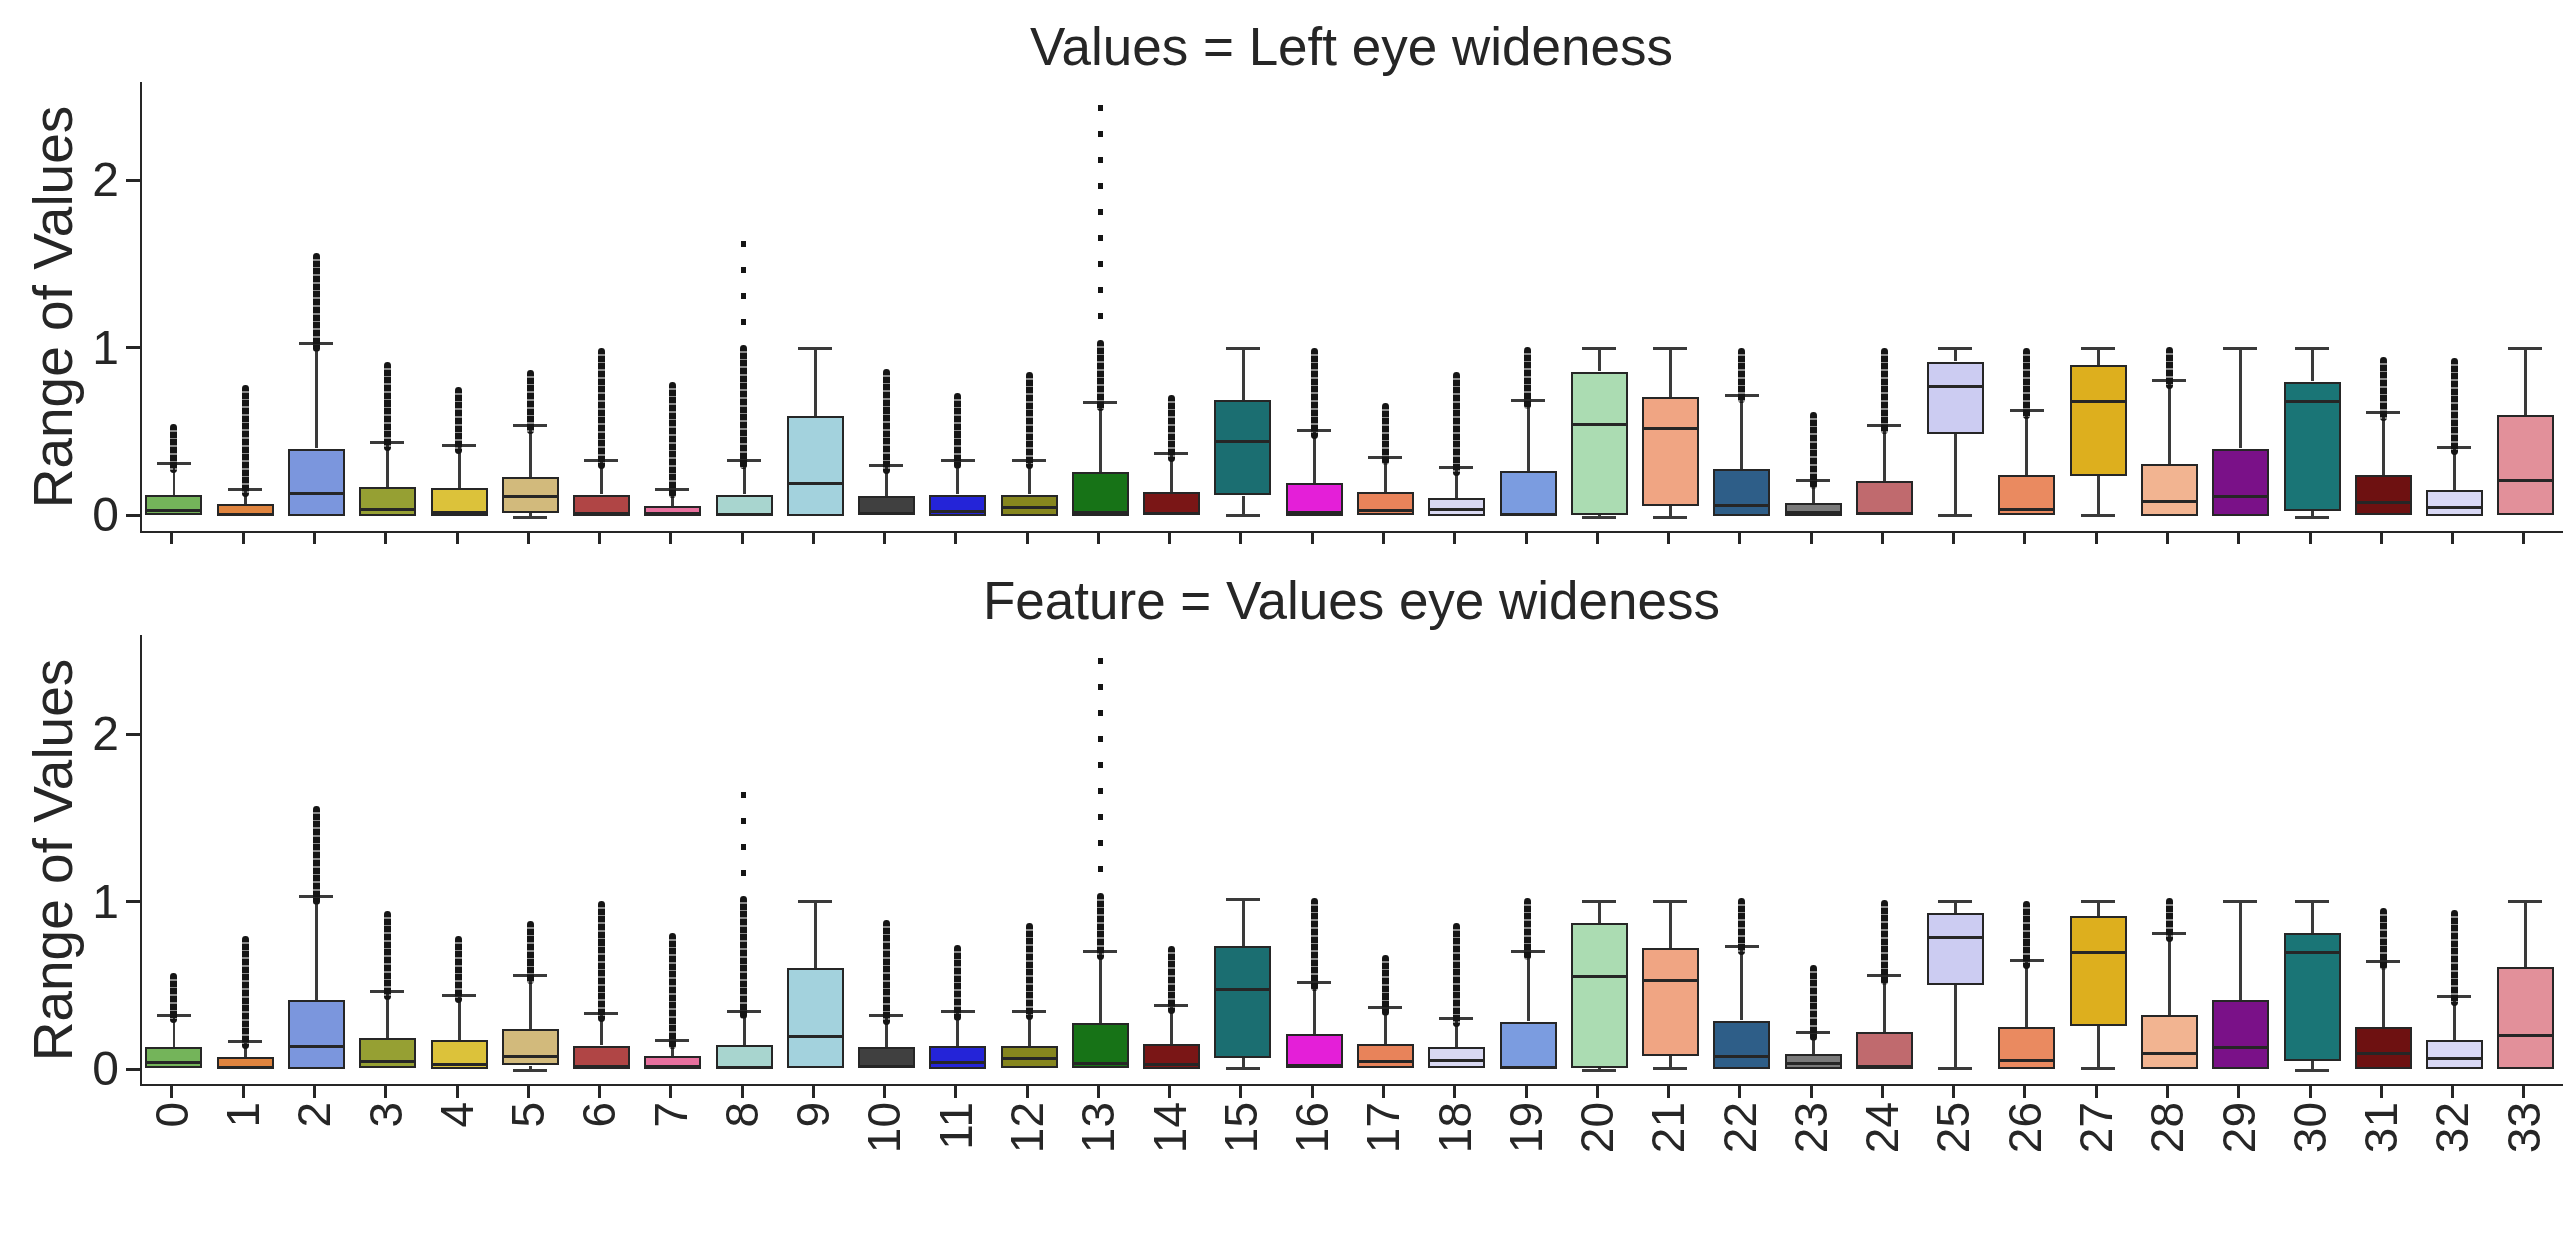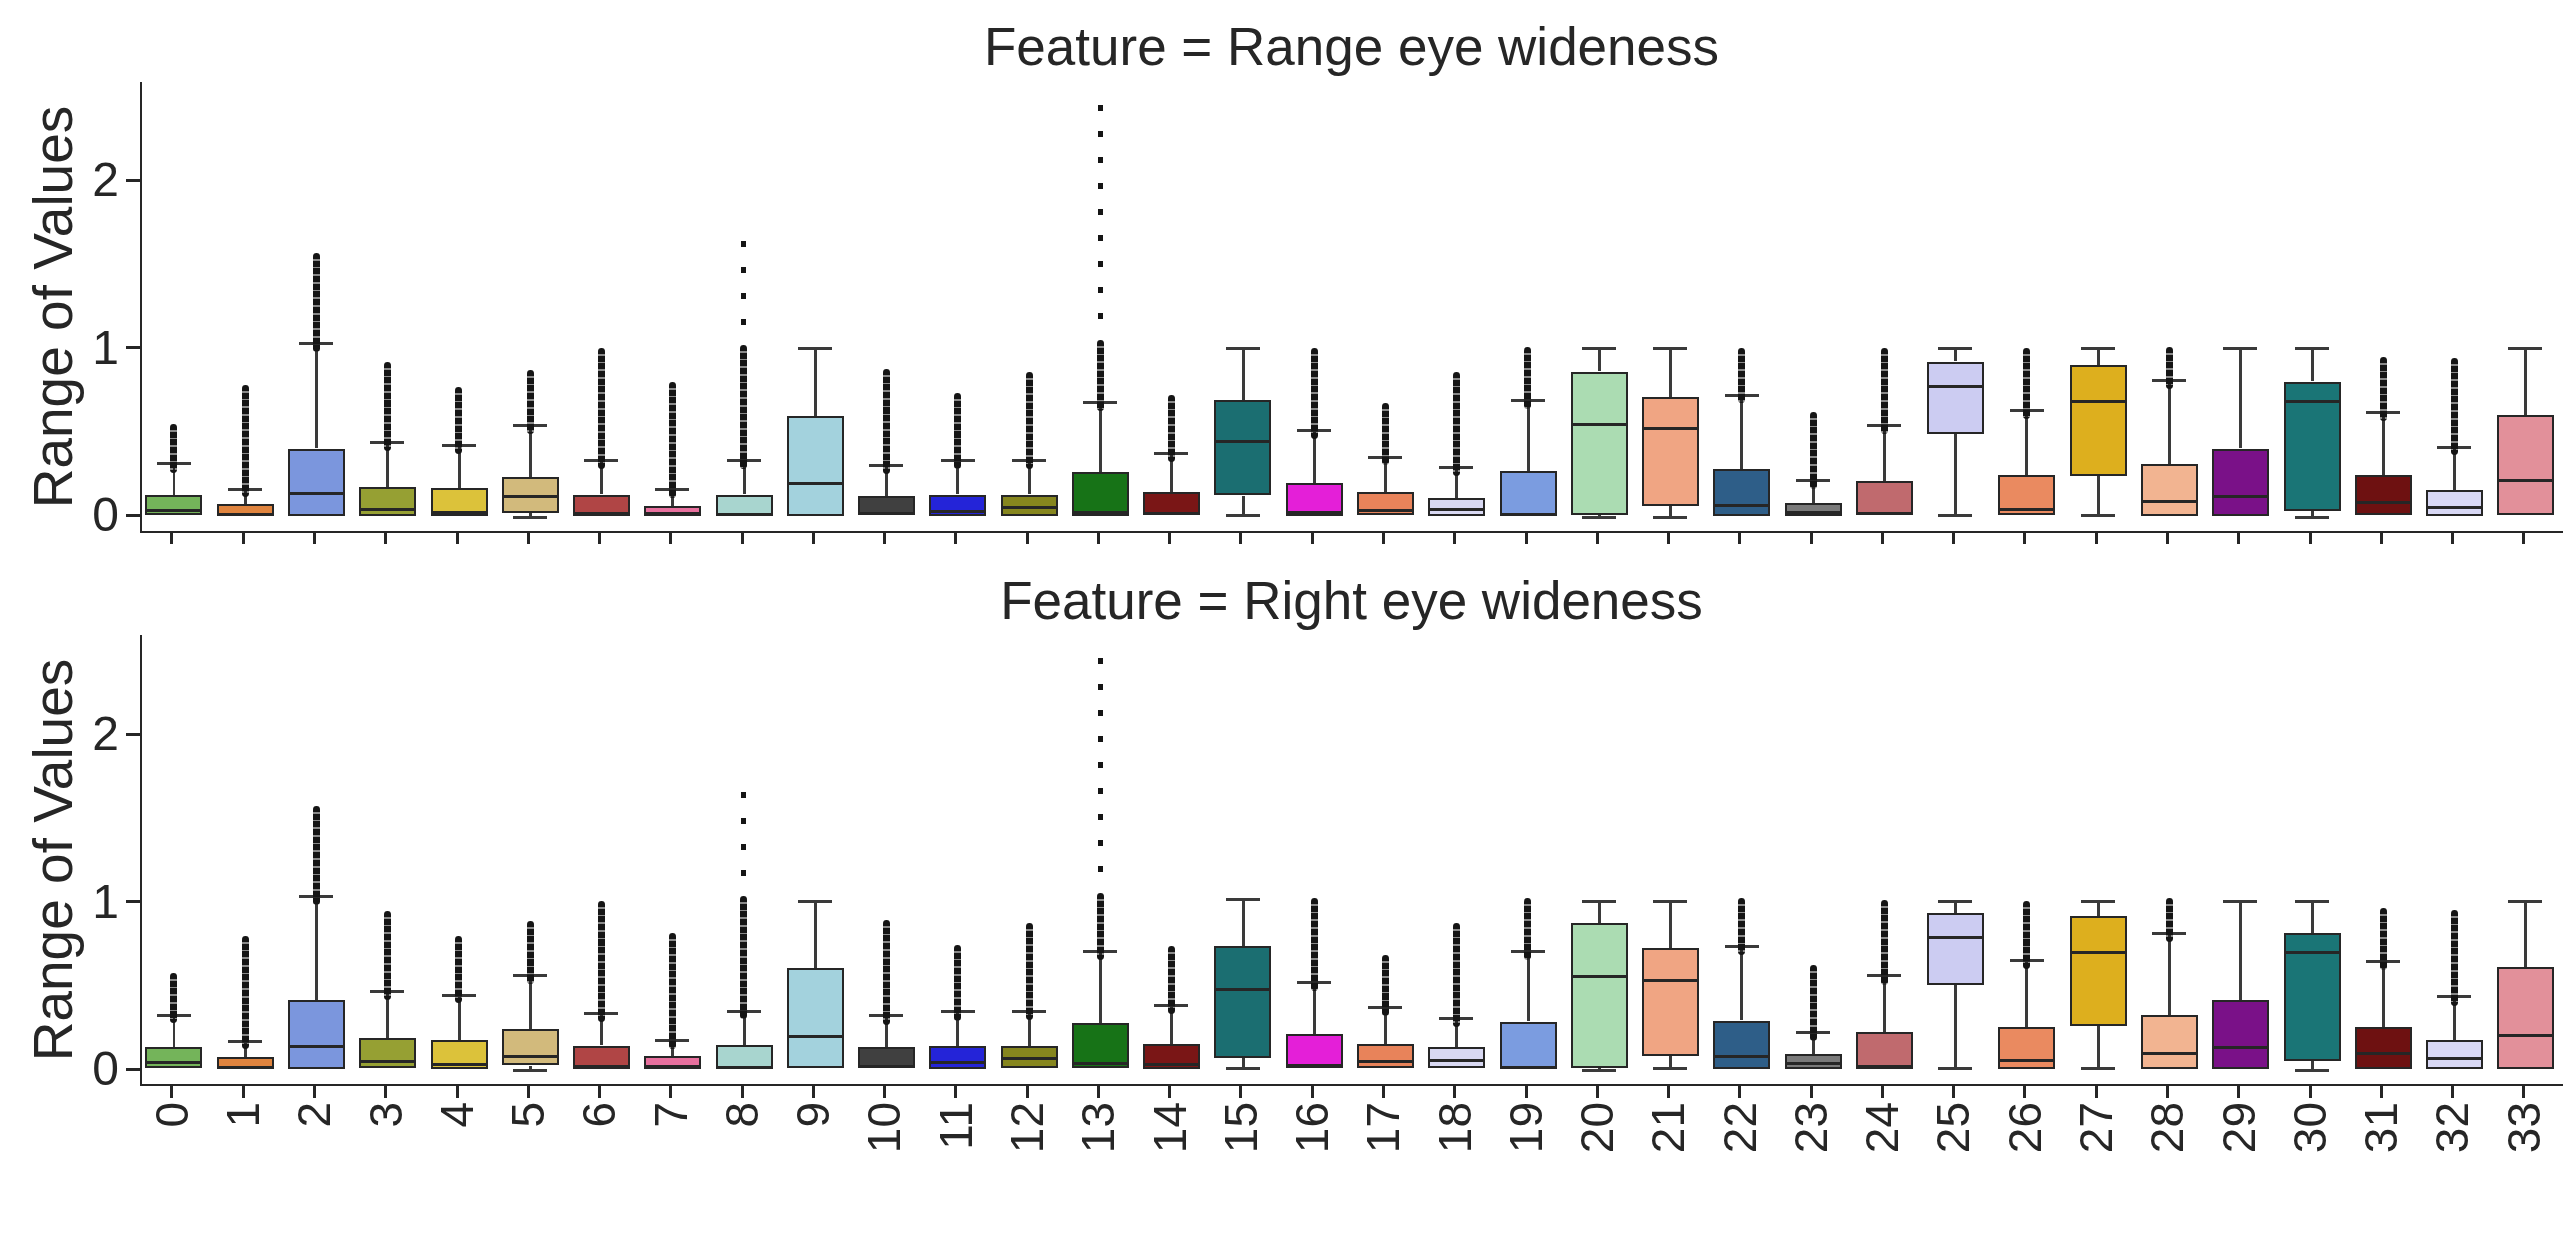--- a/index.html
+++ b/index.html
@@ -29,21 +29,21 @@
   .outd{position:absolute;width:6.9px;border-radius:3.4px;
         background:repeating-linear-gradient(to bottom,#151515 0 6px,rgba(21,21,21,0.5) 6px 7.7px);}
   .outsp{position:absolute;width:5.2px;
         background:repeating-linear-gradient(to bottom,#151515 0 6px,transparent 6px 26px);}
 </style>
 </head>
 <body>
 
 <div id="figure">
 
-  <div class="title" style="top:15.5px;">Feature = Range eye wideness</div>
+  <div class="title" style="top:15.5px;">Values = Left eye wideness</div>
 
   <div class="axes" id="axes0" style="top:82px;">
       <div class="whisk" style="left: 30.5px; top: 382px; width: 2.6px; height: 31px;"></div>
       <div class="cap" style="left: 14.6px; top: 380px; width: 34px;"></div>
       <div class="outd" style="left: 28px; top: 342px; height: 49px;"></div>
       <div class="bxp" style="left: 3.4px; top: 413px; width: 57px; height: 20px; background: rgb(116, 180, 90);"></div>
       <div class="med" style="left: 3.4px; top: 427px; width: 57px;"></div>
       <div class="whisk" style="left: 102px; top: 407px; width: 2.6px; height: 15px;"></div>
       <div class="cap" style="left: 86px; top: 406px; width: 34px;"></div>
       <div class="outd" style="left: 100px; top: 303px; height: 112px;"></div>
@@ -215,21 +215,21 @@
       <div class="whisk" style="left: 2382px; top: 266px; width: 2.6px; height: 67px;"></div>
       <div class="cap" style="left: 2366px; top: 265px; width: 34px;"></div>
       <div class="bxp" style="left: 2355px; top: 333px; width: 57px; height: 100px; background: rgb(226, 144, 154);"></div>
       <div class="med" style="left: 2355px; top: 397px; width: 57px;"></div>
     </div>
 
   <div class="ylabel-anchor" style="left:53px;top:307px;">
     <span>Range of Values</span>
   </div>
 
-  <div class="title" style="top:570px;">Feature = Right eye wideness</div>
+  <div class="title" style="top:570px;">Feature = Values eye wideness</div>
 
   <div class="axes" id="axes1" style="top:635px;">
       <div class="whisk" style="left: 30.5px; top: 380px; width: 2.6px; height: 31.5px;"></div>
       <div class="cap" style="left: 14.6px; top: 379px; width: 34px;"></div>
       <div class="outd" style="left: 28px; top: 338px; height: 50px;"></div>
       <div class="bxp" style="left: 3.4px; top: 412px; width: 57px; height: 21px; background: rgb(116, 180, 90);"></div>
       <div class="med" style="left: 3.4px; top: 426px; width: 57px;"></div>
       <div class="whisk" style="left: 102px; top: 406px; width: 2.6px; height: 15.7px;"></div>
       <div class="cap" style="left: 86px; top: 405px; width: 34px;"></div>
       <div class="outd" style="left: 100px; top: 301px; height: 113px;"></div>

